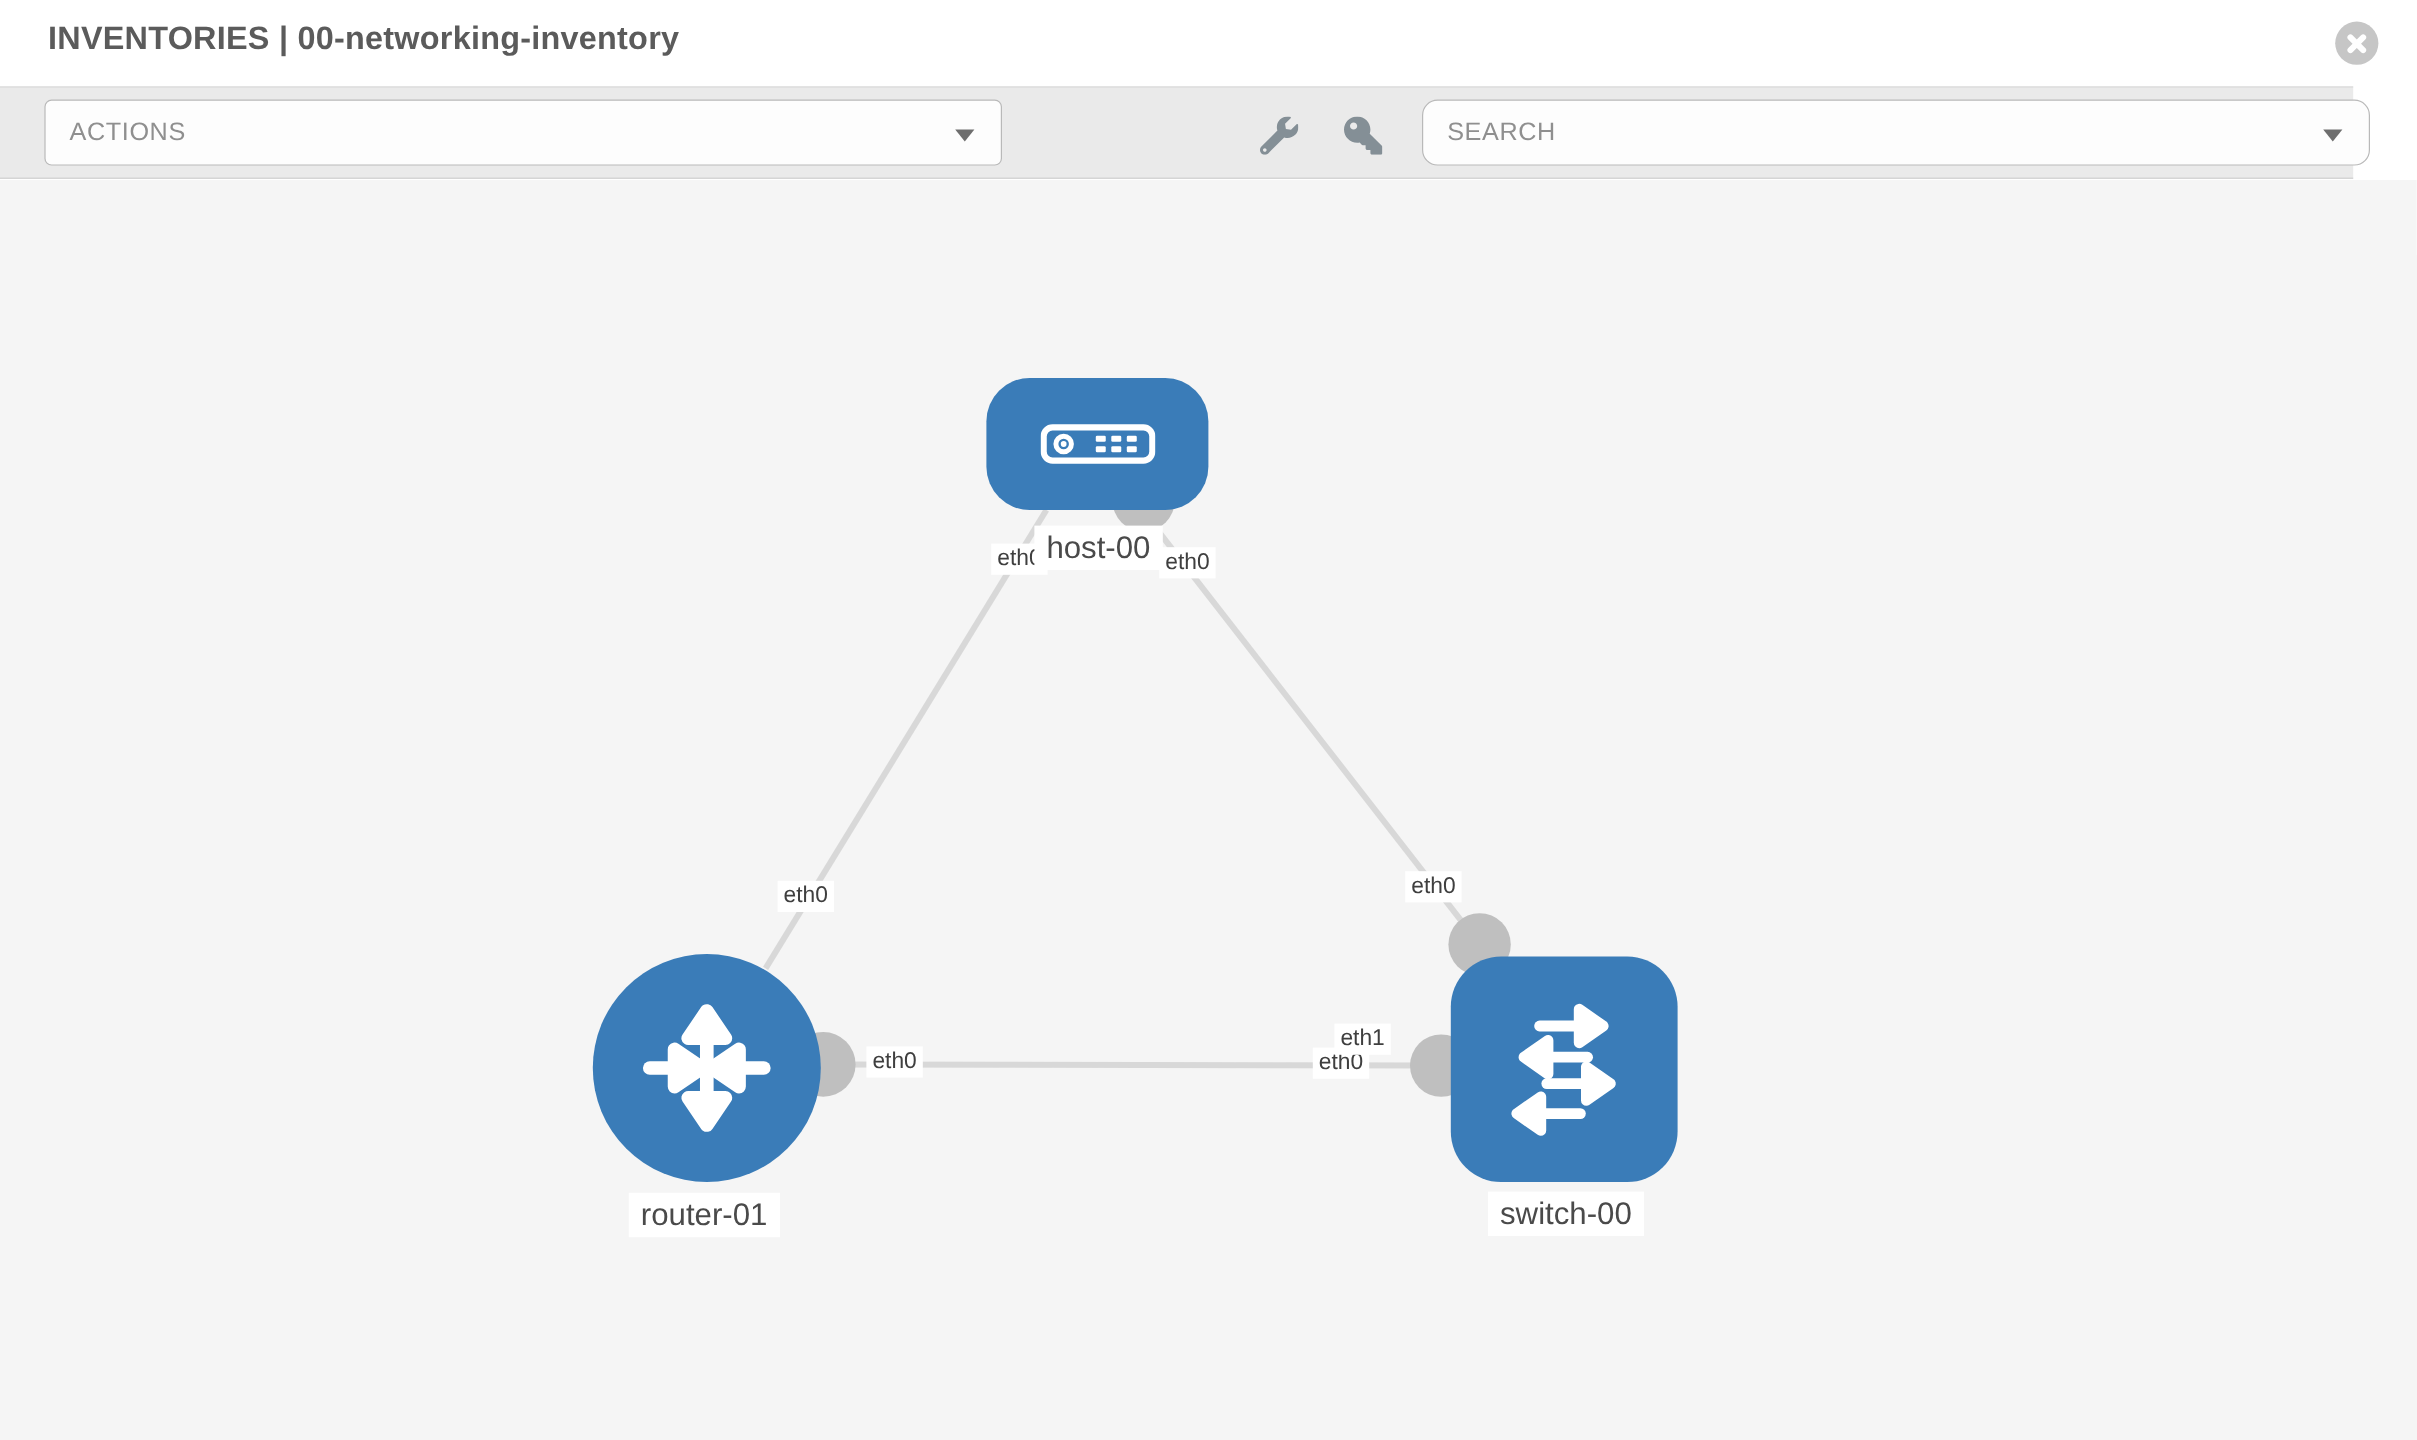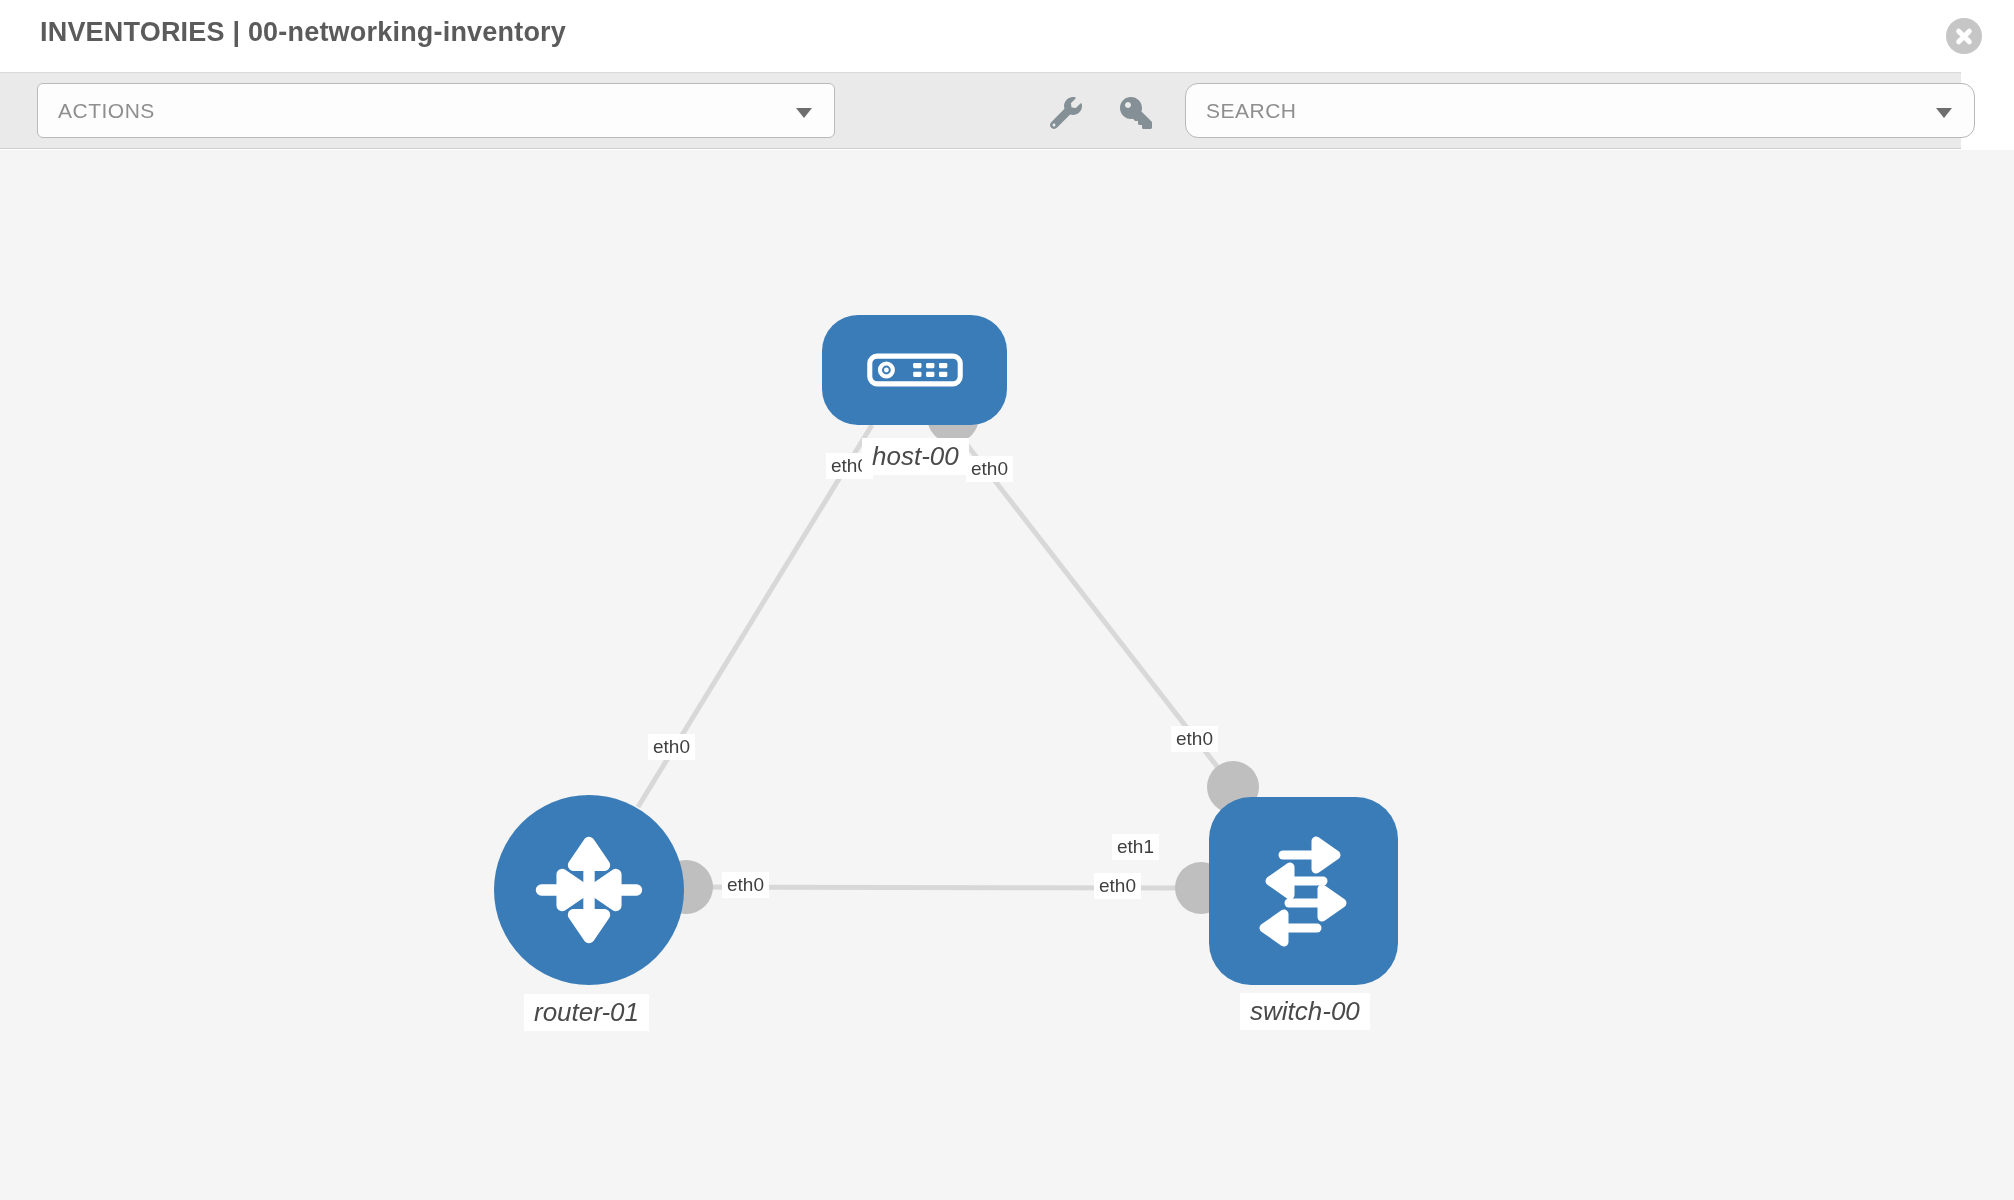--- a/index.html
+++ b/index.html
@@ -32,33 +32,33 @@
 
   .node { position:absolute; background:#3a7cb8; cursor:pointer; }
   .node svg { position:absolute; }
   .node-host   { left:822px; top:165px; width:185px; height:110px; border-radius:36px; }
   .node-host svg { left:45px; top:38px; width:96px; height:34px; }
   .node-router { left:494px; top:645px; width:190px; height:190px; border-radius:50%; }
   .node-router svg { left:33px; top:33px; width:124px; height:124px; }
   .node-switch { left:1209px; top:647px; width:189px; height:188px; border-radius:42px; }
   .node-switch svg { left:34px; top:34px; width:120px; height:120px; }
 
-  .node-label { position:absolute; background:#fff; color:#4a4a4a; font-size:26px; padding:3px 10px; white-space:nowrap; z-index:4; cursor:default;font-style:italic; }
+  .node-label { position:absolute; background:#fff; color:#4a4a4a; font-size:26px; padding:3px 10px; white-space:nowrap; z-index:4; cursor:default; }
   .label-host   { left:862px; top:288px; }
   .label-router { left:524px; top:844px; }
   .label-switch { left:1240px; top:843px; }
 
   .if-label { position:absolute; background:#fff; color:#3f3f3f; font-size:19px; padding:2px 5px; white-space:nowrap; z-index:3; cursor:default; }
   .if-host-left    { left:826px; top:303px; }
   .if-host-right   { left:966px; top:306px; }
   .if-router-link  { left:648px; top:584px; }
   .if-router-right { left:722px; top:722px; }
   .if-switch-top   { left:1171px; top:576px; }
   .if-switch-back  { left:1094px; top:723px; z-index:3; }
-  .if-switch-front { left:1112px; top:684px; z-index:4; }
+  .if-switch-front { left:1112px; top:703px; z-index:4; }
 </style>
 </head>
 <body>
 
 <div id="app">
 
   <div class="header">
     <div class="header-title">INVENTORIES | 00-networking-inventory</div>
     <div class="close-btn">
       <div class="bar a"></div>

